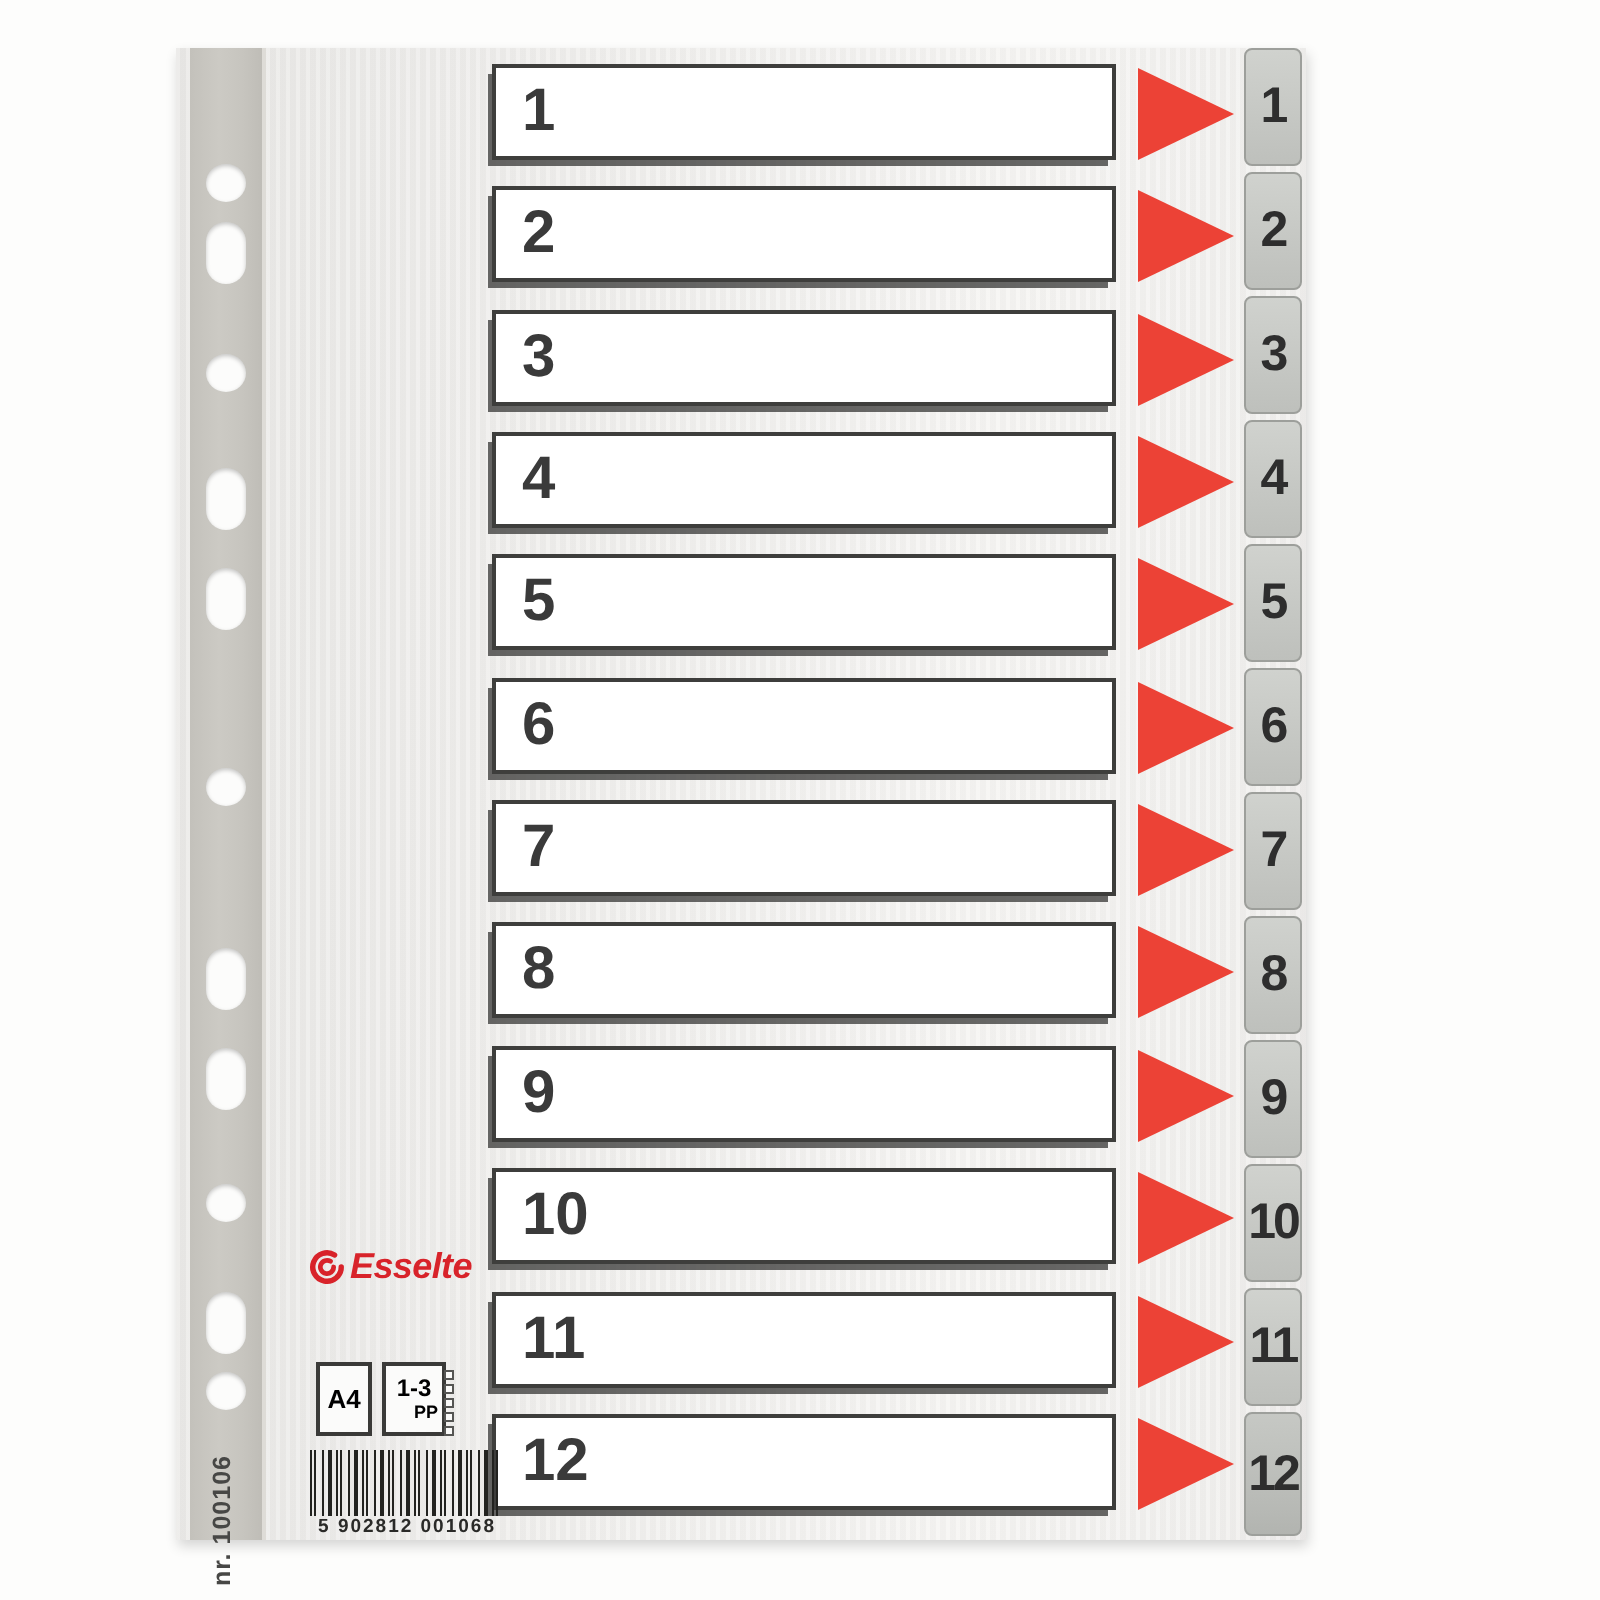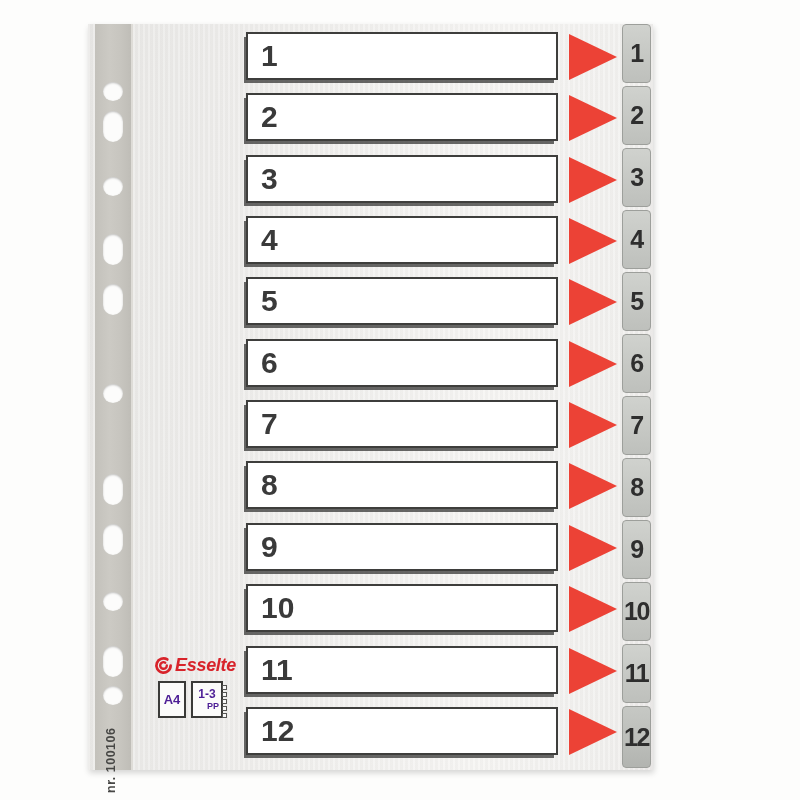--- a/index.html
+++ b/index.html
@@ -73,32 +73,32 @@
     display:flex;align-items:center;justify-content:center;
     box-sizing:border-box;
   }
   .tab.last{background:linear-gradient(180deg,#c6c8c4 0%,#b9bbb7 70%,#b2b4b0 100%);}
   .tab-num{
     font-size:25px;font-weight:bold;color:#2e2e2e;letter-spacing:-1.5px;
   }
 
   
   .brand-logo{
-    position:absolute;left:66px;top:630px;height:22px;
+    position:absolute;left:66px;top:598px;height:22px;
     display:flex;align-items:center;gap:2px;
   }
   .brand-text{
     font-size:18px;font-weight:bold;font-style:italic;
     color:#d8232a;letter-spacing:-0.3px;
   }
   .spec-box{
     position:absolute;box-sizing:border-box;
     background:#fbfbfa;border:2px solid #3a3a38;
     display:flex;flex-direction:column;align-items:center;justify-content:center;
-    color:#4c1d95;font-weight:bold;
+    color:#000000;font-weight:bold;
   }
   .format-box{left:70px;top:657px;width:28px;height:37px;font-size:13px;}
   .pp-box{left:103px;top:657px;width:32px;height:37px;}
   .pp-range{font-size:12px;line-height:13px;}
   .pp-material{font-size:9px;line-height:10px;margin-left:12px;}
   .pp-notch{
     position:absolute;right:-6px;width:5px;height:5px;
     background:#fafaf9;border:1px solid #555553;box-sizing:border-box;
   }
   .barcode{position:absolute;left:67px;top:701px;width:97px;height:44px;}
@@ -261,15 +261,19 @@
     <div class="spec-box pp-box">
       <span class="pp-range">1-3</span>
       <span class="pp-material">PP</span>
       <div class="pp-notch" style="top:2px"></div>
       <div class="pp-notch" style="top:9px"></div>
       <div class="pp-notch" style="top:16px"></div>
       <div class="pp-notch" style="top:23px"></div>
       <div class="pp-notch" style="top:30px"></div>
     </div>
 
+    <div class="barcode">
+      <div class="barcode-bars"></div>
+      <div class="barcode-digits">5 902812 001068</div>
+    </div>
 
   </div>
 </div>
 
 </body></html>

